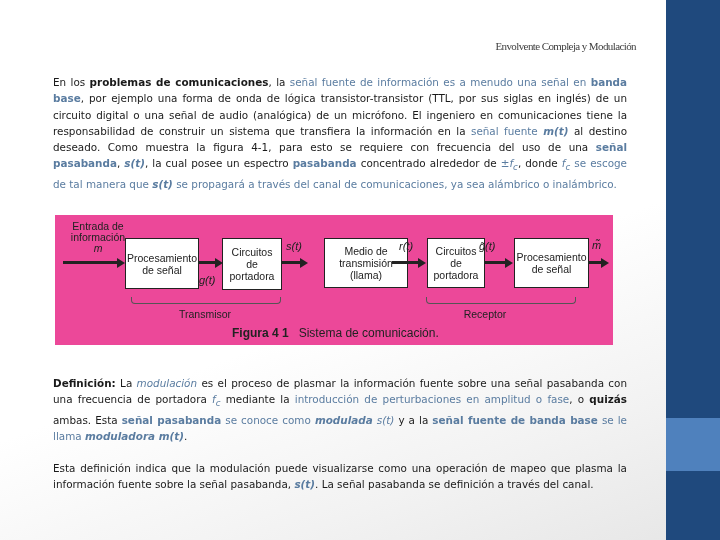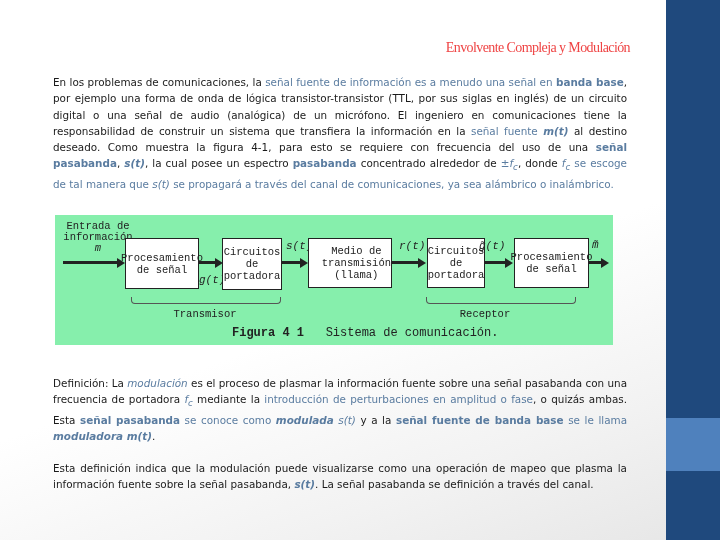--- a/index.html
+++ b/index.html
@@ -5,41 +5,41 @@
   html, body { margin:0; padding:0; }
   body {
     width:720px; height:540px; overflow:hidden; position:relative;
     font-family: "DejaVu Sans", "Liberation Sans", sans-serif;
     background: linear-gradient(160deg, #ffffff 0%, #ffffff 55%, #f2f2f2 80%, #e6e6e6 100%);
     color:#222;
   }
   .side-panel { position:absolute; left:666px; top:0; width:54px; height:540px; background:#1f497d; }
   .side-band { position:absolute; left:666px; top:418px; width:54px; height:53px; background:#4f81bd; }
   .title {
-    position:absolute; right:90px; top:40px;
+    position:absolute; right:84px; top:40px;
     font-family: "Liberation Serif", "DejaVu Serif", serif;
-    font-size:14px; letter-spacing:-0.6px; color:#ef4444; font-weight:normal;
+    font-size:11px; letter-spacing:-0.6px; color:#404040; font-weight:normal;
   }
   .para {
     position:absolute; left:53px; width:574px;
     font-size:10.4px; line-height:16.3px; text-align:justify; color:#1a1a1a;
     font-family: "DejaVu Sans", "Liberation Sans", sans-serif;
   }
   .p1 { top:74px; }
   .p2 { top:375px; }
   .p3 { top:460px; }
   .hl { color:#5a7ca0; }
   .hlb { color:#5a7ca0; font-weight:bold; }
   .hli { color:#5a7ca0; font-style:italic; }
   .hlbi { color:#5a7ca0; font-weight:bold; font-style:italic; }
-  b { font-weight:normal; }
+  b { font-weight:bold; }
   
   .figure {
     position:absolute; left:55px; top:215px; width:558px; height:130px;
-    background:#86efac; font-family:Liberation Mono, monospace; color:#222;
+    background:#ec4899; font-family:Liberation Sans, sans-serif; color:#222;
   }
   .box {
     position:absolute; border:1.2px solid #222; background:#fff;
     display:flex; align-items:center; justify-content:center; text-align:center;
     font-size:10.5px; line-height:12px;
   }
   .arrow { position:absolute; height:3px; background:#222; }
   .arrow::after {
     content:""; position:absolute; right:-6px; top:-3.5px;
     border-left:8px solid #222; border-top:5px solid transparent; border-bottom:5px solid transparent;
@@ -80,21 +80,21 @@
   <div class="box" style="left:167px; top:23px; width:58px; height:50px;">
     <div>
         <div>Circuitos</div>
         <div>de</div>
         <div>portadora</div>
       </div>
   </div>
   <div class="sig" style="left:231px; top:25px;">s(t)</div>
   <div class="arrow" style="left:227px; top:46px; width:20px;"></div>
 
-  <div class="box" style="left:253px; top:23px; width:82px; height:48px;justify-content:flex-end;">
+  <div class="box" style="left:269px; top:23px; width:82px; height:48px;">
     <div>
         <div>Medio de</div>
         <div>transmisión</div>
         <div>(llama)</div>
       </div>
   </div>
   <div class="sig" style="left:344px; top:25px;">r(t)</div>
   <div class="arrow" style="left:337px; top:46px; width:28px;"></div>
 
   <div class="box" style="left:372px; top:23px; width:56px; height:48px;">

